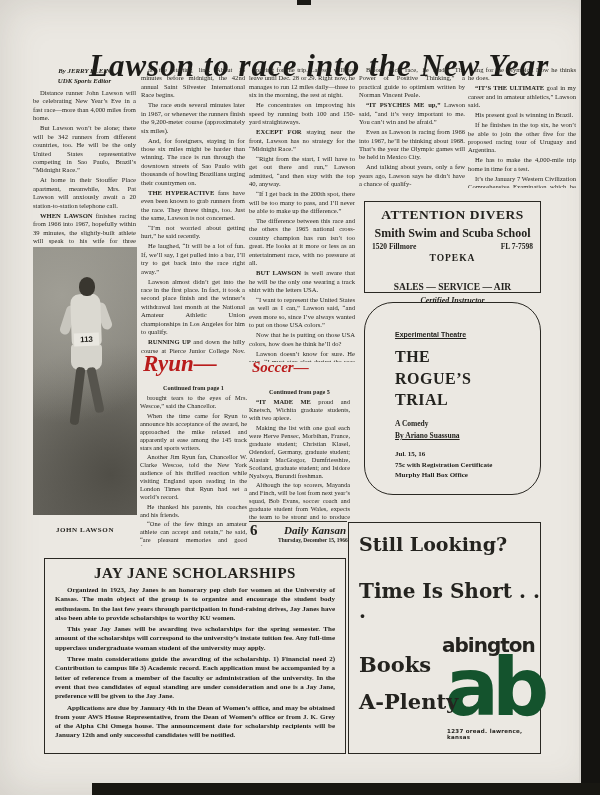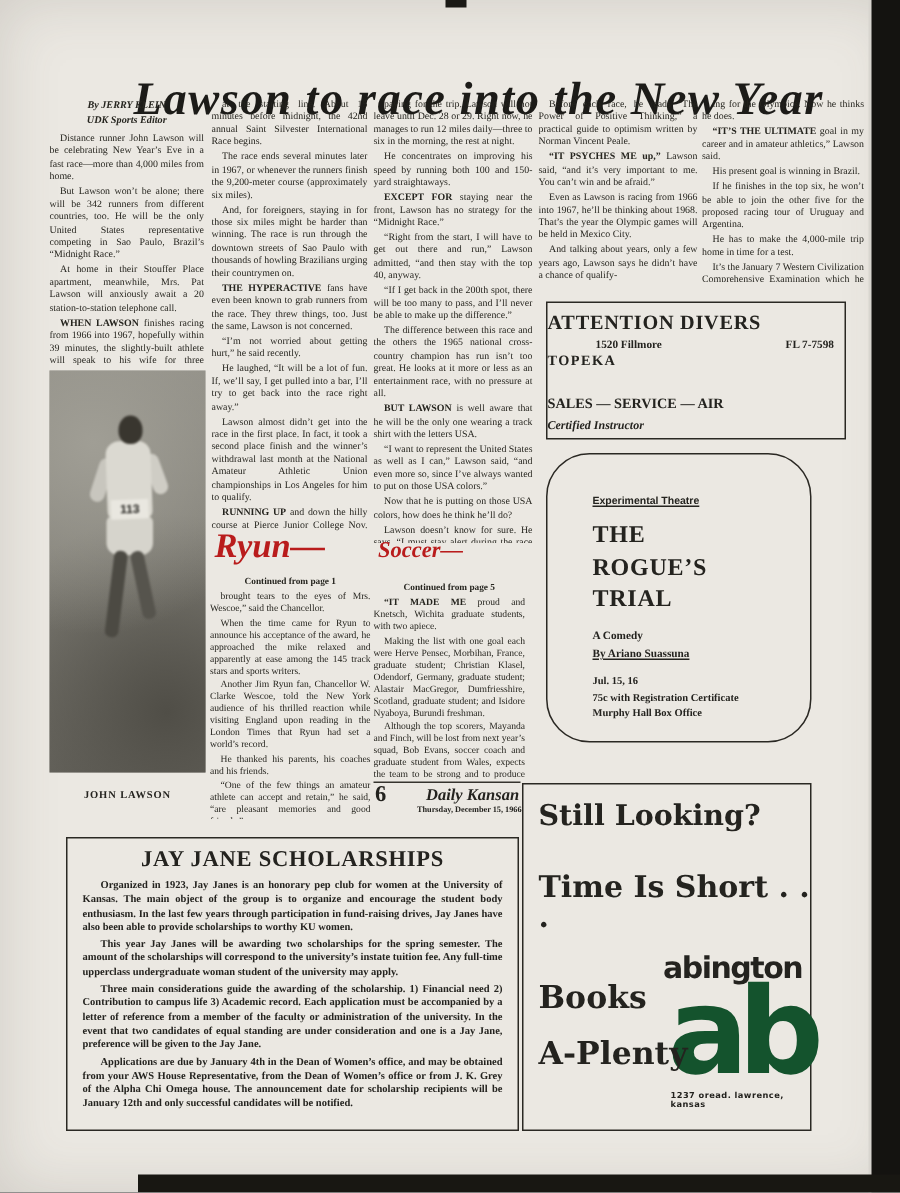--- a/index.html
+++ b/index.html
@@ -40,25 +40,25 @@
   .runner .shorts{position:absolute;left:38px;top:97px;width:31px;height:26px;background:#d6d4cc;border-radius:4px 4px 8px 8px;}
   .runner .leg-l{position:absolute;left:40px;top:120px;width:9px;height:58px;background:#4c4a43;border-radius:4px;transform:rotate(7deg);}
   .runner .leg-r{position:absolute;left:58px;top:120px;width:9px;height:46px;background:#56544d;border-radius:4px;transform:rotate(-12deg);}
   .bib{position:absolute;left:41px;top:86px;width:25px;height:13px;background:#e9e7e0;
        font:bold 8px/13px "Liberation Sans",sans-serif;text-align:center;color:#1d1c18;transform:rotate(-2deg);}
   .photo-caption{position:absolute;left:33px;top:526px;width:104px;text-align:center;
        font:bold 7px/1.2 "Liberation Serif",serif;letter-spacing:.6px;}
 
   
   .adbox{position:absolute;border:1.5px solid #2a2823;background:#ebe8e2;box-sizing:border-box;}
-  .divers{left:364px;top:201px;width:200px;height:92px;text-align:left;}
+  .divers{left:364px;top:201px;width:177px;height:92px;text-align:center;}
   .divers .t1{font:bold 13.5px/1 "Liberation Serif",serif;margin-top:6px;letter-spacing:.5px;}
   .divers .t2{font:bold 12px/1 "Liberation Serif",serif;margin-top:5px;}
   .divers .row{display:flex;justify-content:space-between;padding:0 7px;margin-top:4px;
-       font:bold 7.5px/1 "Liberation Serif",serif;margin-left:25px;}
+       font:bold 7.5px/1 "Liberation Serif",serif;}
   .divers .t3{font:bold 9.5px/1 "Liberation Serif",serif;margin-top:4px;letter-spacing:1px;}
   .divers .t4{font:bold 9.5px/1 "Liberation Serif",serif;margin-top:19px;}
   .divers .t5{font:bold italic 8px/1 "Liberation Serif",serif;margin-top:5px;}
 
   .rogues{left:364px;top:302px;width:177px;height:193px;border-radius:29px;}
   .rogues .inner{padding:28px 0 0 30px;}
   .rogues .kicker{font:bold 7px/1 "Liberation Sans",sans-serif;text-decoration:underline;margin-bottom:8px;}
   .rogues .tl{font:bold 16px/1.35 "Liberation Serif",serif;letter-spacing:.5px;}
   .rogues .sub{font:bold 7.5px/1.5 "Liberation Serif",serif;margin-top:7px;}
   .rogues .sub.u{text-decoration:underline;margin-top:1px;}
@@ -186,20 +186,21 @@
     <div>
 
     <p class="para"><b class="lead">“IT MADE ME</b> <span>proud and Knetsch, Wichita graduate students, with two apiece.</span></p>
         <p class="para"><b class="lead"></b> <span>Making the list with one goal each were Herve Pensec, Morbihan, France, graduate student; Christian Klasel, Odendorf, Germany, graduate student; Alastair MacGregor, Dumfriesshire, Scotland, graduate student; and Isidore Nyaboya, Burundi freshman.</span></p>
         <p class="para"><b class="lead"></b> <span>Although the top scorers, Mayanda and Finch, will be lost from next year’s squad, Bob Evans, soccer coach and graduate student from Wales, expects the team to be strong and to produce better results than this year’s Jekyll and Hyde games.</span></p>
       </div>
   </div>
 
   <div class="adbox divers">
     <div class="t1">ATTENTION DIVERS</div>
+    <div class="t2">Smith Swim and Scuba School</div>
     <div class="row">
       <span>1520 Fillmore</span>
       <span>FL 7-7598</span>
     </div>
     <div class="t3">TOPEKA</div>
     <div class="t4">SALES — SERVICE — AIR</div>
     <div class="t5">Certified Instructor</div>
   </div>
 
   <div class="adbox rogues">

